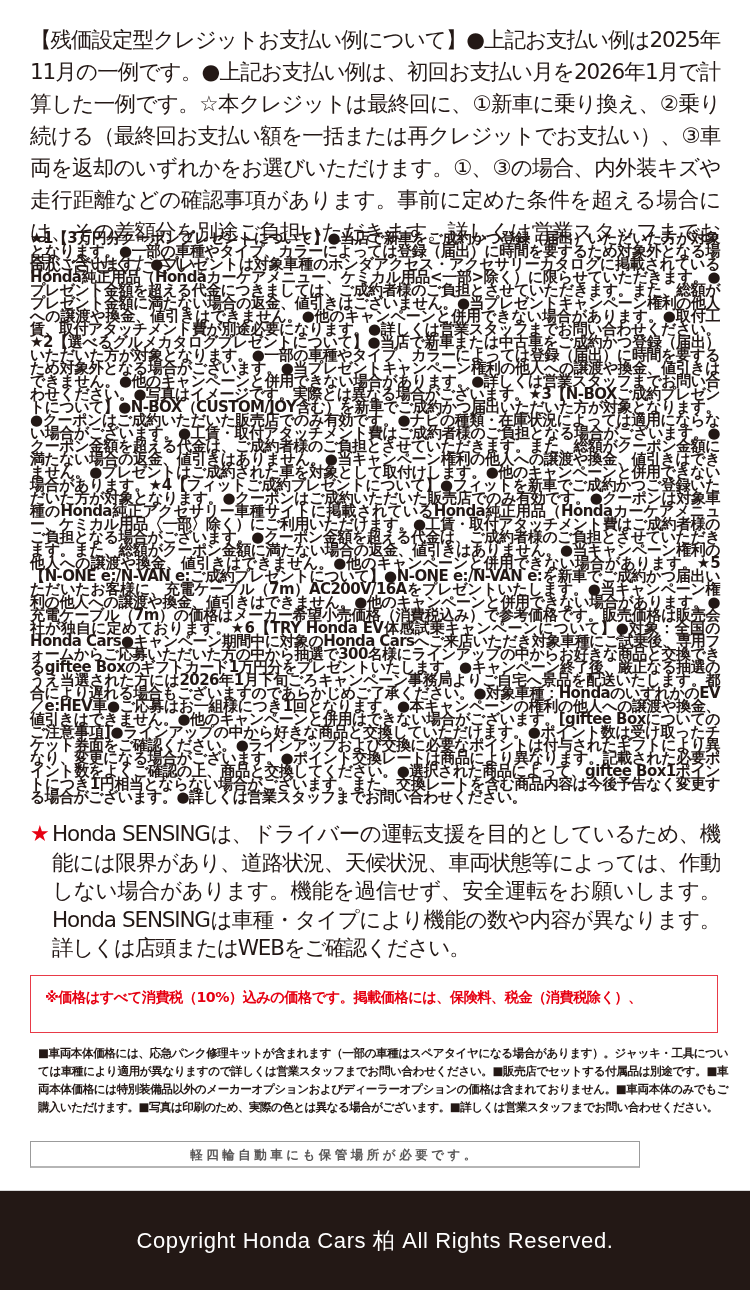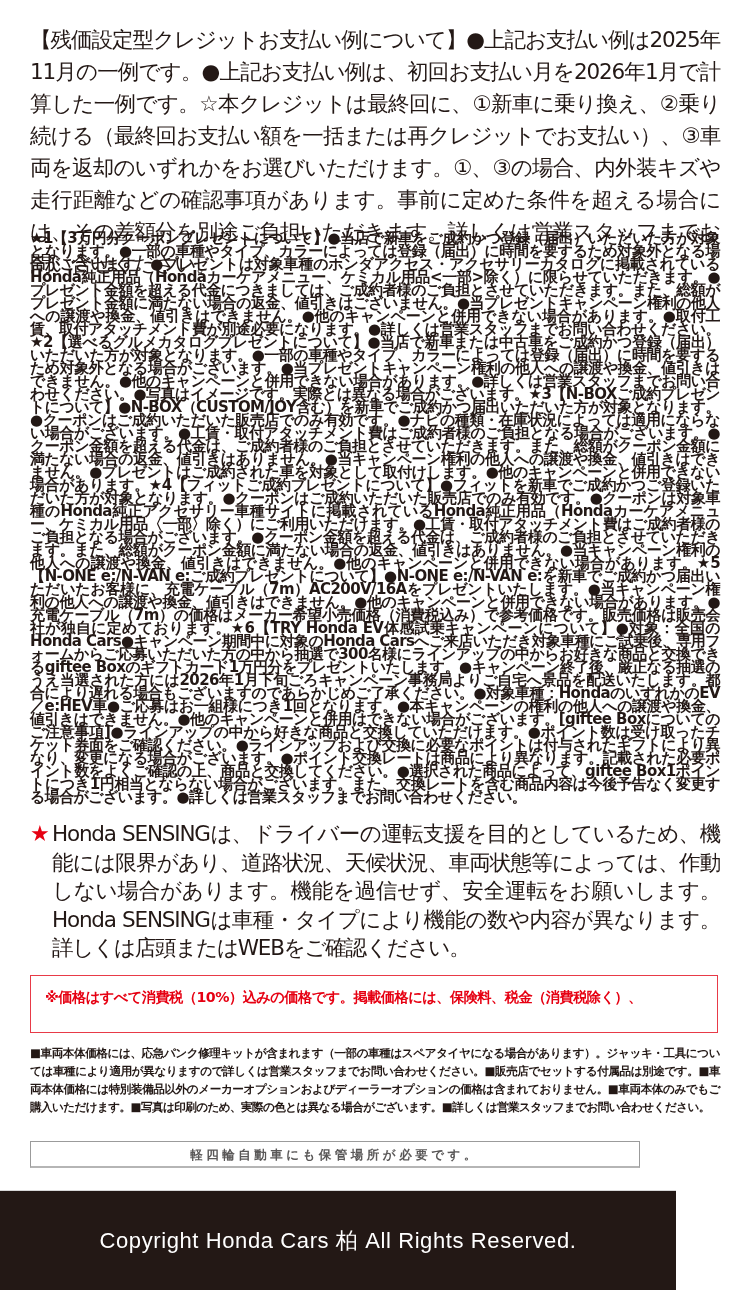--- a/index.html
+++ b/index.html
@@ -71,20 +71,21 @@
     .tax-box .line2 {
       padding-left: 16px;
     }
     .vehicle-notes {
       top: 1044px;
       font-size: 11.6px;
       line-height: 18px;
       letter-spacing: -0.6px;
       text-align: justify;
       font-weight: 700;
+      margin-left: 8px;
     }
     .parking-box {
       position: absolute;
       left: 30px;
       top: 1141px;
       width: 610px;
       height: 27px;
       border: 1px solid #9b9b9b;
       border-bottom: 2px solid #b5b5b5;
       box-sizing: border-box;
@@ -92,21 +93,21 @@
       font-size: 12.5px;
       line-height: 25px;
       letter-spacing: 3.5px;
       color: #595757;
       font-weight: 700;
     }
     .footer {
       position: absolute;
       left: 0;
       top: 1190px;
-      width: 676px;
+      width: 750px;
       height: 100px;
       background: #231815;
       border-top: 1px solid #d8d8d8;
       box-sizing: border-box;
       display: flex;
       align-items: center;
       justify-content: center;
       color: #ffffff;
       font-family: "Liberation Sans", "DejaVu Sans", sans-serif;
       font-size: 22px;

